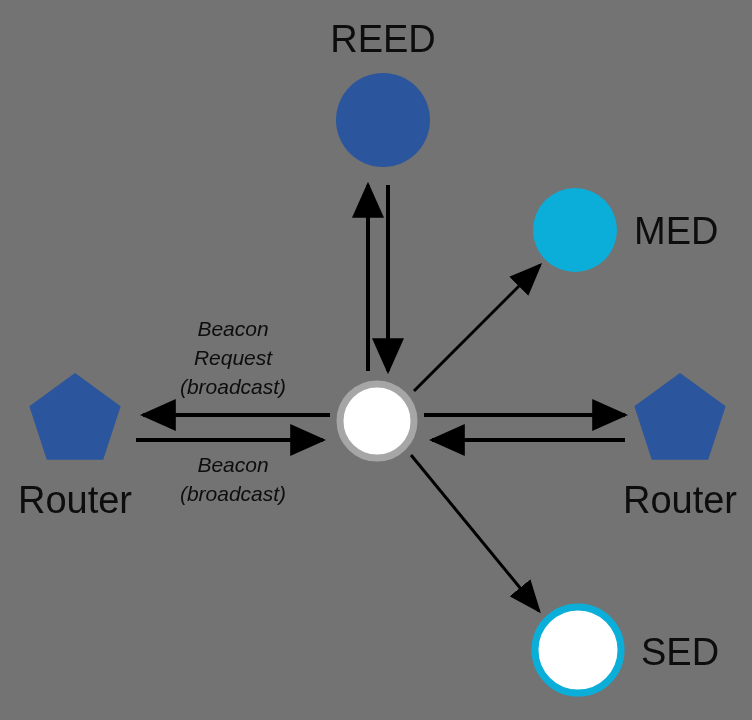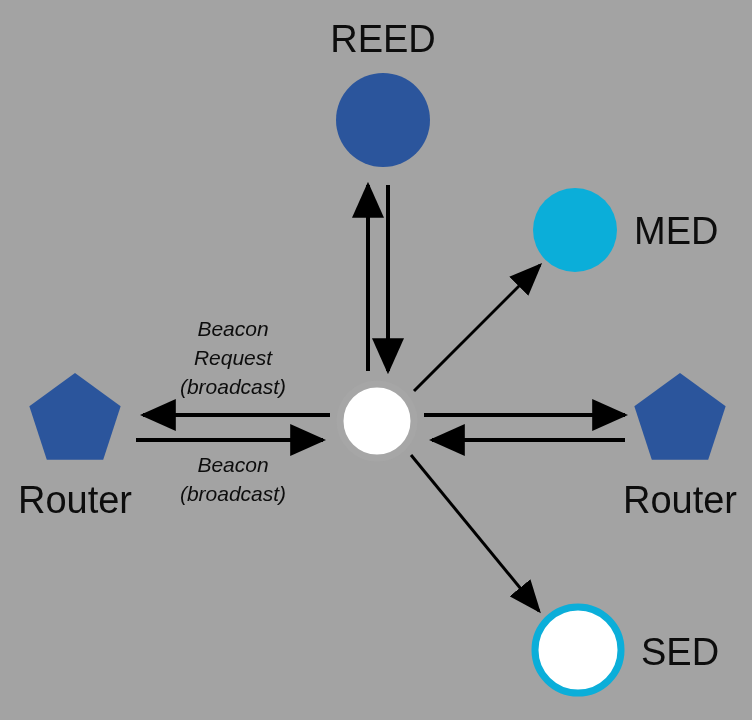--- a/index.html
+++ b/index.html
@@ -8,21 +8,21 @@
     padding: 0;
     background: #ffffff;
   }
   body {
     font-family: "Liberation Sans", sans-serif;
   }
   #diagram-root {
     position: relative;
     width: 752px;
     height: 720px;
-    background: #a3a3a3;
+    background: #737373;
     overflow: hidden;
   }
   #diagram-svg {
     position: absolute;
     top: 0;
     left: 0;
     width: 752px;
     height: 720px;
     display: block;
   }

